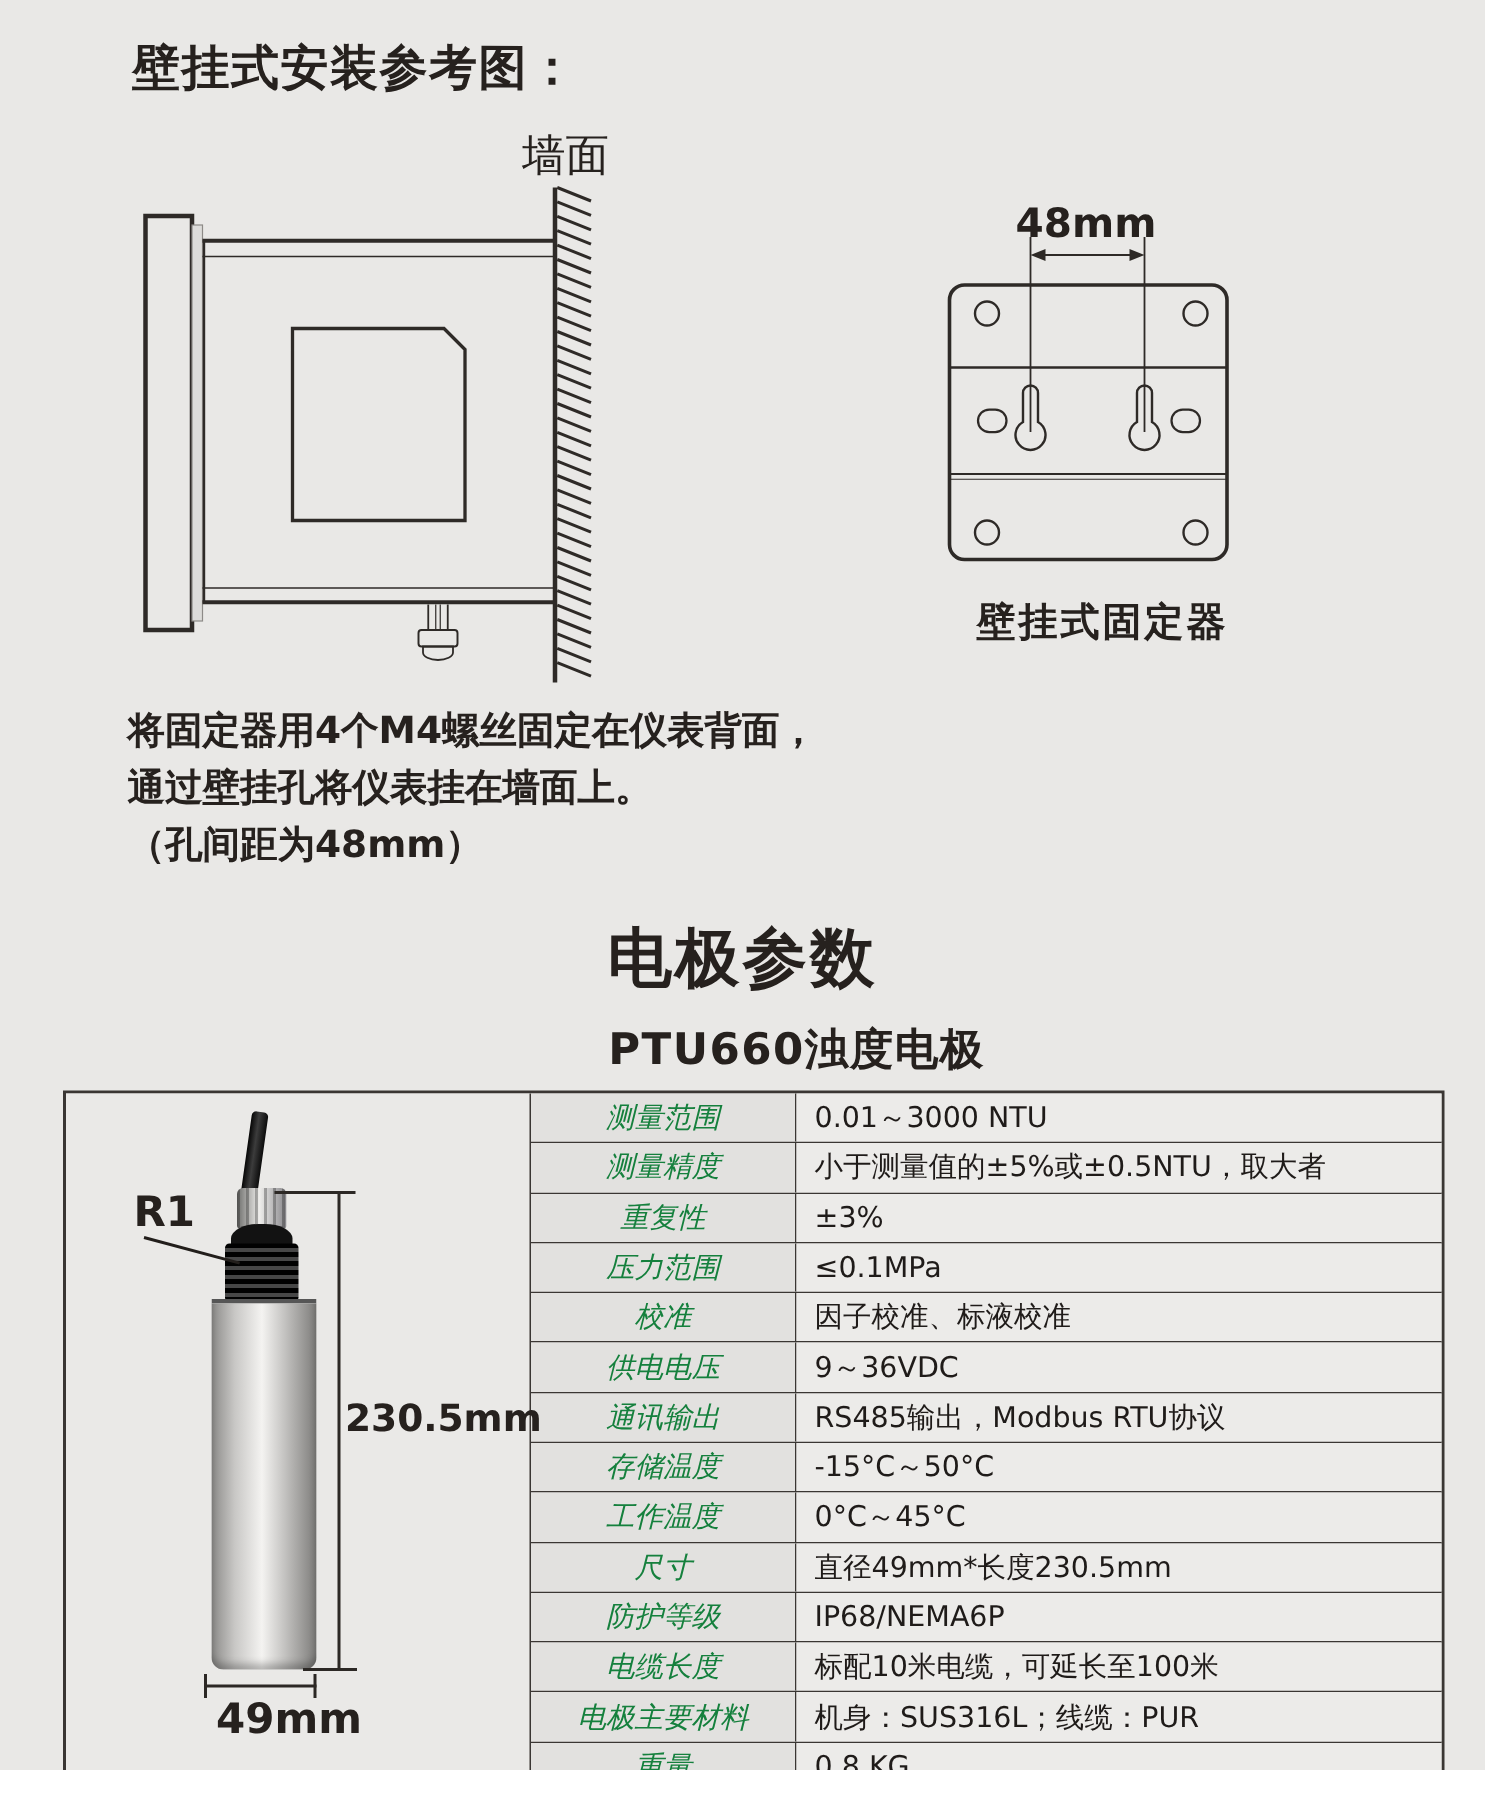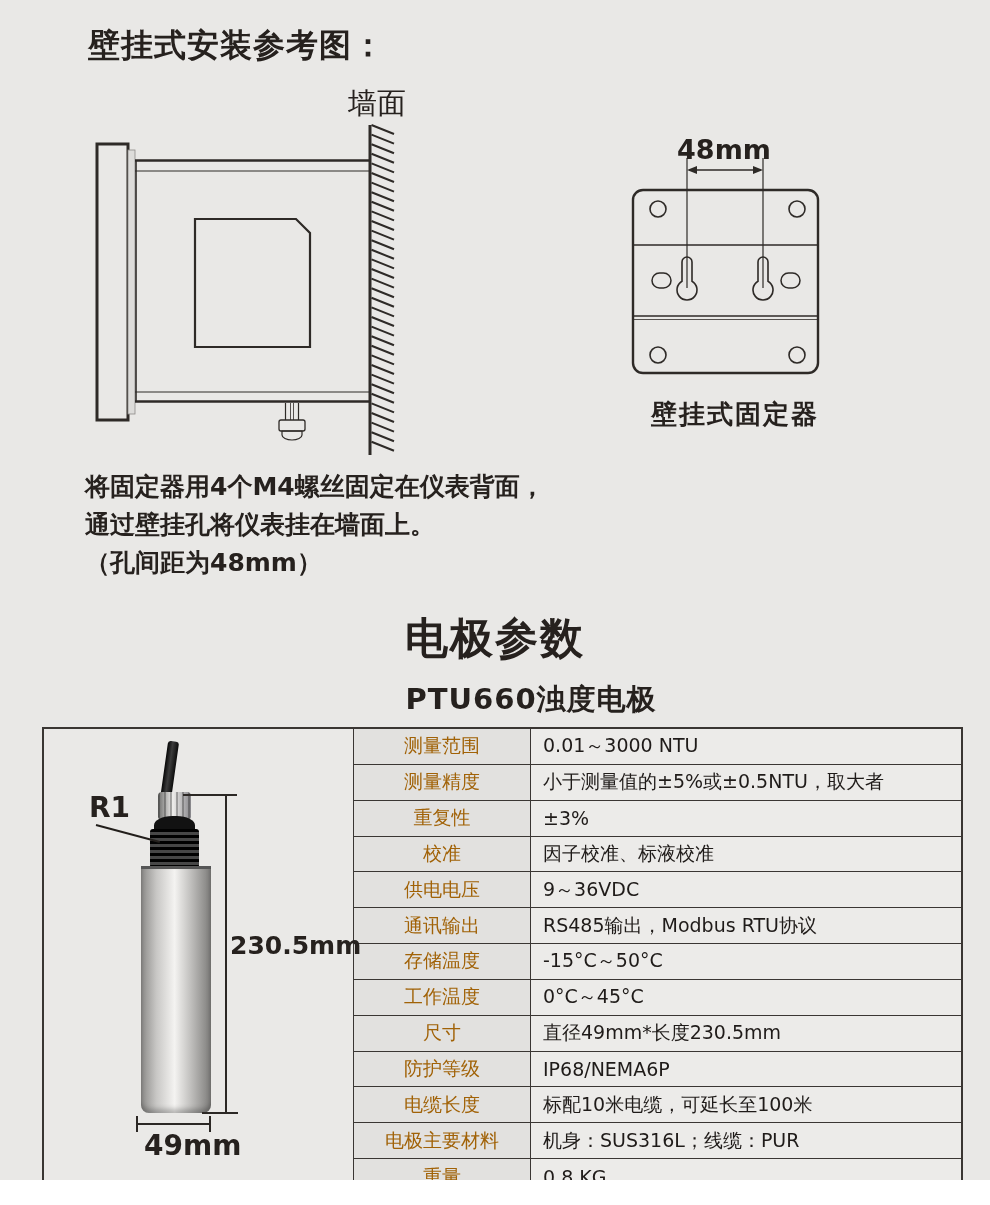--- a/index.html
+++ b/index.html
@@ -30,21 +30,21 @@
     background:#eae9e7;
   }
   .photo-cell{width:309px;border-right:1.5px solid #3a3633;position:relative;flex:none;background:#eae9e7;}
   .spec-rows{flex:1;display:flex;flex-direction:column;}
   .spec-row{flex:1;display:flex;border-bottom:1.5px solid #3a3633;}
   .spec-row:last-child{border-bottom:none;}
   .spec-label{
     width:176px;flex:none;border-right:1.5px solid #3a3633;
     background:#e2e1df;
     display:flex;align-items:center;justify-content:center;
-    font-size:19px;color:#a16207;
+    font-size:19px;color:#15803d;font-style:italic;
   }
   .spec-value{
     flex:1;background:#ecebe9;
     display:flex;align-items:center;
     padding-left:12px;font-size:19px;color:#1f1b19;white-space:nowrap;
   }
 
   
   .probe-cable{left:120px;top:12px;width:11px;height:60px;transform:rotate(8deg);
     background:linear-gradient(90deg,#060606,#3c3c3c 45%,#0b0b0b);border-radius:3px;}
@@ -213,20 +213,24 @@
     <div class="spec-label">测量精度</div>
     <div class="spec-value">小于测量值的±5%或±0.5NTU，取大者</div>
   </div>
 
   <div class="spec-row">
     <div class="spec-label">重复性</div>
     <div class="spec-value">±3%</div>
   </div>
 
 
+  <div class="spec-row">
+    <div class="spec-label">压力范围</div>
+    <div class="spec-value">≤0.1MPa</div>
+  </div>
 
   <div class="spec-row">
     <div class="spec-label">校准</div>
     <div class="spec-value">因子校准、标液校准</div>
   </div>
 
   <div class="spec-row">
     <div class="spec-label">供电电压</div>
     <div class="spec-value">9～36VDC</div>
   </div>

